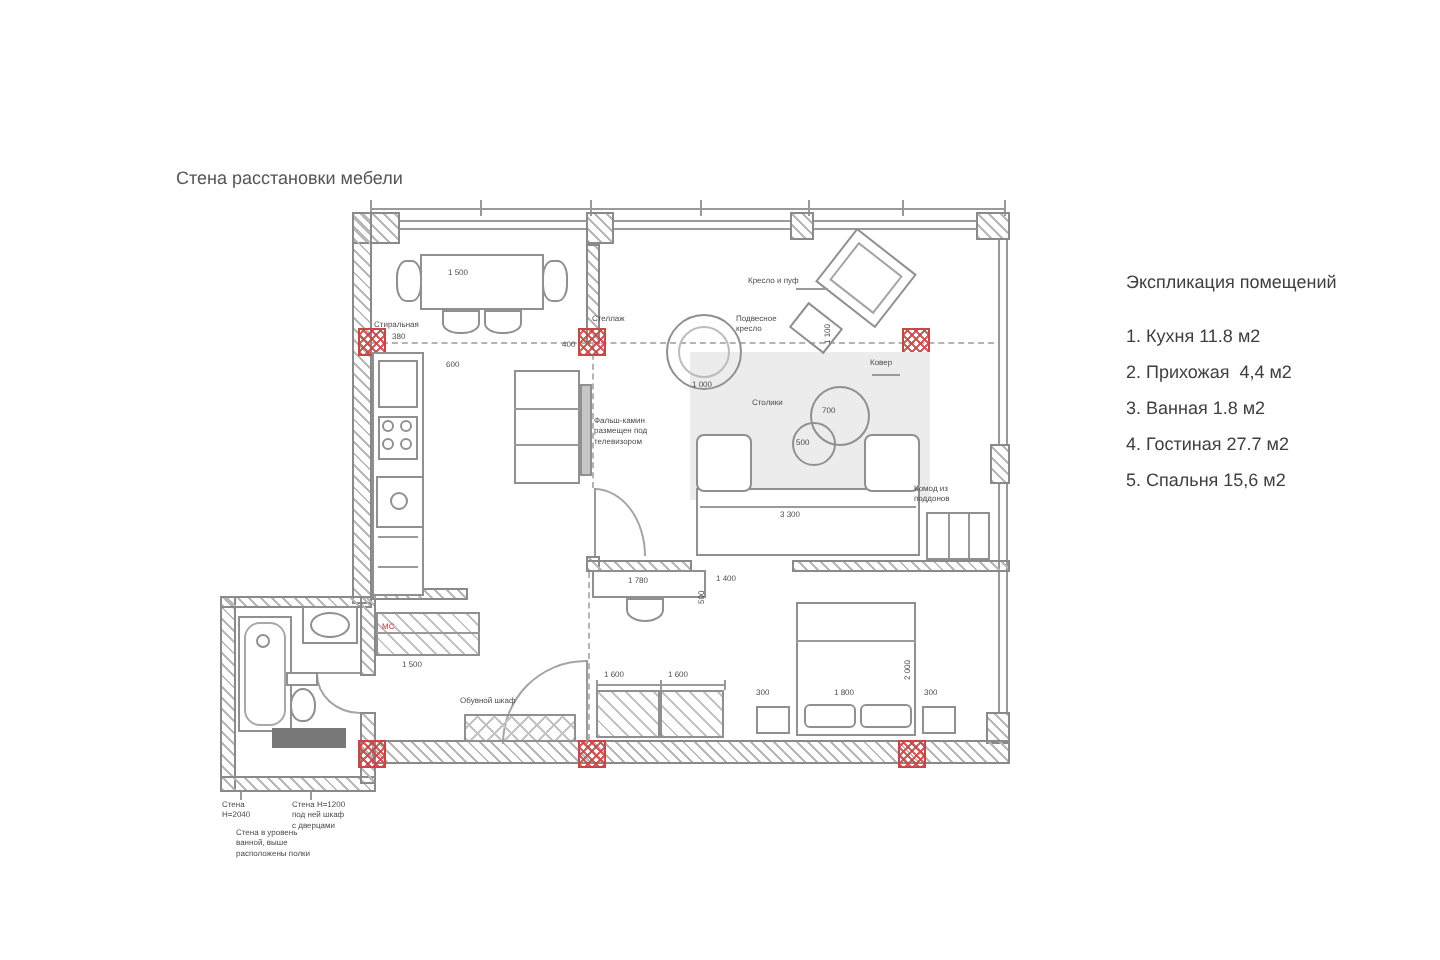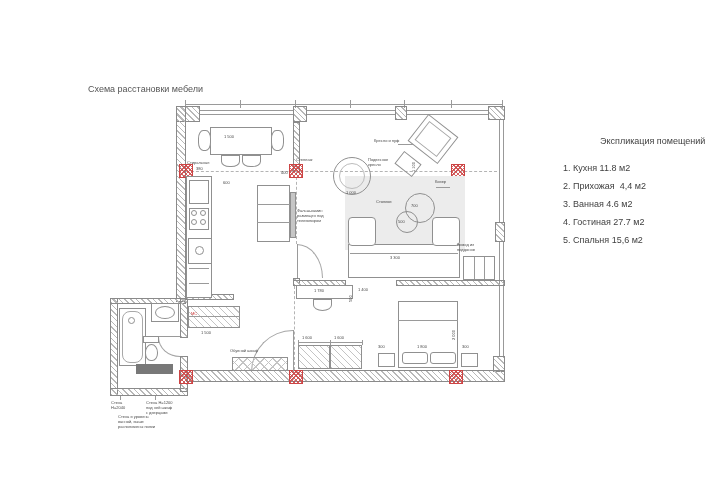--- a/index.html
+++ b/index.html
@@ -30,21 +30,21 @@
   .red{color:#cc3333;}
   .title{position:absolute;font-size:9px;color:#555;}
   .legend-title{position:absolute;font-size:9px;color:#3f3f3f;}
   .legend-item{position:absolute;font-size:9px;color:#3f3f3f;white-space:pre;}
 </style>
 </head>
 <body>
 
 <div class="canvas">
 
-  <div class="title" style="left:88px;top:84px;">Схема расстановки мебели</div>
+  <div class="title" style="left:88px;top:84px;">Стена расстановки мебели</div>
 
   <div class="line" style="left:185px;top:104px;width:318px;height:1px;"></div>
   <div class="line" style="left:185px;top:100px;width:1px;height:8px;"></div>
   <div class="line" style="left:240px;top:100px;width:1px;height:8px;"></div>
   <div class="line" style="left:295px;top:100px;width:1px;height:8px;"></div>
   <div class="line" style="left:350px;top:100px;width:1px;height:8px;"></div>
   <div class="line" style="left:404px;top:100px;width:1px;height:8px;"></div>
   <div class="line" style="left:451px;top:100px;width:1px;height:8px;"></div>
   <div class="line" style="left:502px;top:100px;width:1px;height:8px;"></div>
 
@@ -207,20 +207,20 @@
   <div class="line" style="left:155px;top:396px;width:1px;height:4px;"></div>
   <div class="t" style="left:111px;top:400px;">Стена
 Н=2040</div>
   <div class="t" style="left:146px;top:400px;">Стена Н=1200
 под ней шкаф
 с дверцами</div>
   <div class="t" style="left:118px;top:414px;">Стена в уровень
 ванной, выше
 расположены полки</div>
 
-  <div class="legend-title" style="left:563px;top:136px;margin-left:37px;">Экспликация помещений</div>
+  <div class="legend-title" style="left:563px;top:136px;">Экспликация помещений</div>
   <div class="legend-item" style="left:563px;top:163px;">1. Кухня 11.8 м2</div>
   <div class="legend-item" style="left:563px;top:181px;">2. Прихожая  4,4 м2</div>
-  <div class="legend-item" style="left:563px;top:199px;">3. Ванная 4.6 м2</div>
+  <div class="legend-item" style="left:563px;top:199px;">3. Ванная 1.8 м2</div>
   <div class="legend-item" style="left:563px;top:217px;text-align:center;">4. Гостиная 27.7 м2</div>
   <div class="legend-item" style="left:563px;top:235px;">5. Спальня 15,6 м2</div>
 
 </div>
 
 </body></html>

